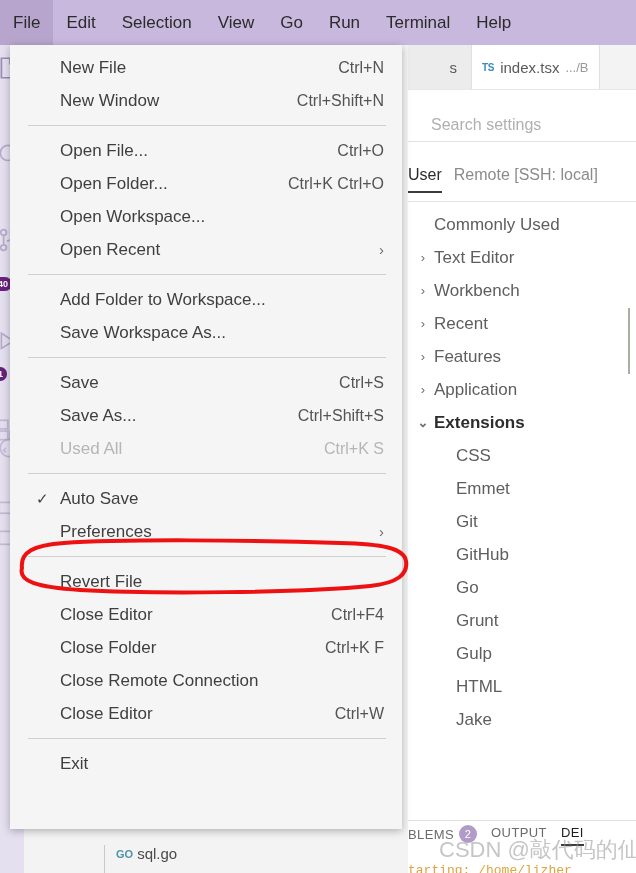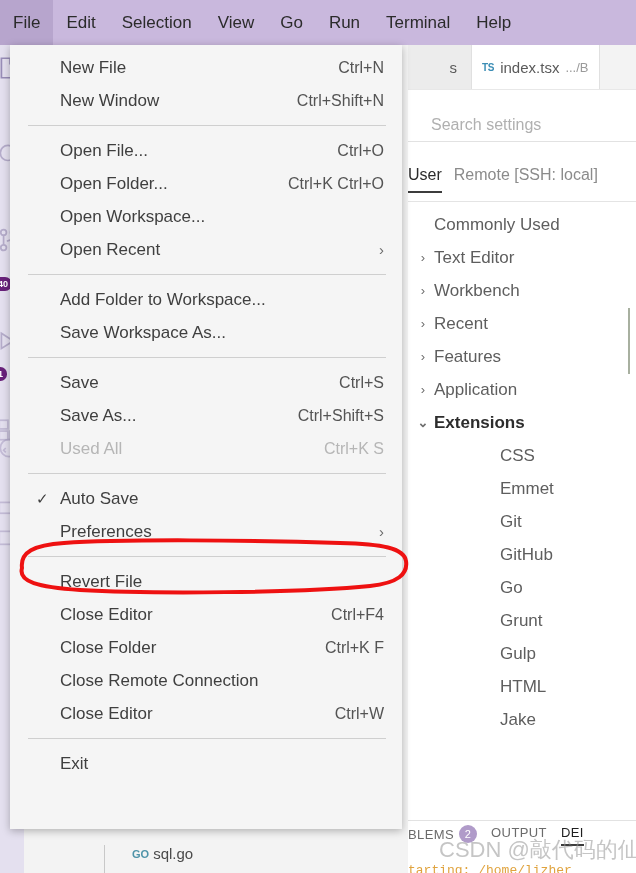--- a/index.html
+++ b/index.html
@@ -121,21 +121,21 @@
   .tree-item {
     display: flex; align-items: center; height: 33px;
     font-size: 17px; color: #5e5e5e; white-space: nowrap;
   }
   .tree-item .chev {
     width: 22px; text-align: center; font-size: 13px; color: #6e6e6e;
     flex: 0 0 22px;
   }
   .tree-item.lvl0 { padding-left: 4px; }
   .tree-item.nochev { padding-left: 26px; }
-  .tree-item.child { padding-left: 48px; margin-left: 44px; }
+  .tree-item.child { padding-left: 48px; }
   .tree-item.expanded { font-weight: 700; color: #2d2d2d; }
   .tree-scrollbar {
     position: absolute; left: 220px; top: 218px; width: 2px; height: 66px;
     background: #a8b0a0;
   }
 
   
   .panel {
     position: absolute; left: 0; top: 775px; width: 228px; height: 98px;
     background: #ffffff; border-top: 1px solid #e2e2e2;
@@ -252,21 +252,21 @@
     </div>
     <div class="act-icon" style="top:482px;">
       <svg viewBox="0 0 24 24" fill="none" stroke="#a99ec2" stroke-width="1.6">
         <rect x="3" y="4" width="15" height="12"></rect>
       </svg>
     </div>
   </div>
 
   <div class="explorer-sliver">
     <div class="tree-guide"></div>
-    <div class="file-row" style="left:108px; top:800px;">
+    <div class="file-row" style="left:92px; top:800px;">
       <span class="goicon">GO</span><span>sql.go</span>
     </div>
 
   </div>
 
   <div class="editor-area">
 
     <div class="tabbar">
       <div class="tab settings-tab">
         <span>s</span>

